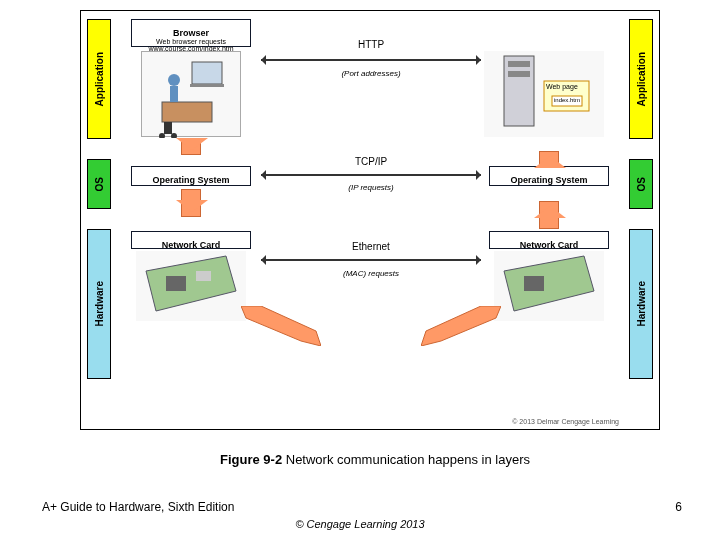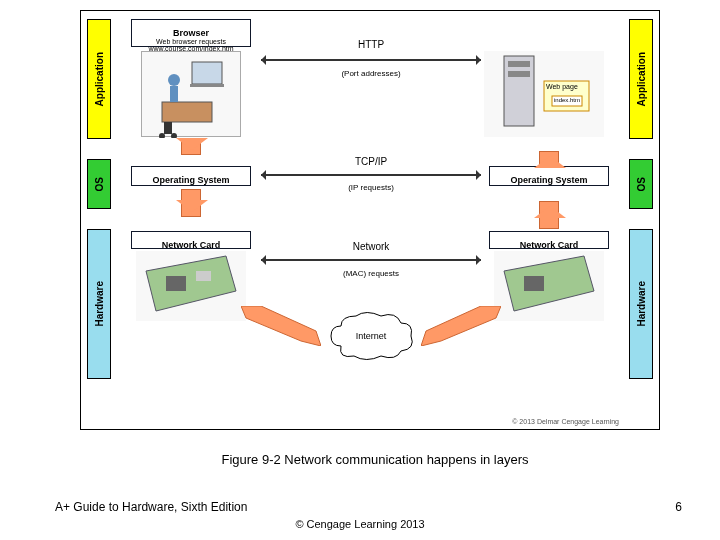--- a/index.html
+++ b/index.html
@@ -12,35 +12,35 @@
   .green { background: #33cc33; }
   .cyan { background: #99ddee; }
   
   .box { position: absolute; border: 1px solid #0f172a; background: #fff; text-align: center; font-size: 9px; padding: 8px; }
   .box .title { font-weight: bold; }
   .box .sub { font-size: 7px; }
   
   .illus { position: absolute; border: 1px solid #aaa; background: #f8f8f8; }
   
   .protolabel { position: absolute; font-size: 10px; text-align: center; font-weight: normal; }
-  .protosub { position: absolute; font-size: 8px; text-align: center; }
+  .protosub { position: absolute; font-size: 8px; text-align: center; font-style: italic; }
   
   .harrow { position: absolute; height: 2px; background: #333; }
   .harrow::before, .harrow::after { content: ''; position: absolute; top: -4px; border: 5px solid transparent; }
   .harrow::before { left: -5px; border-right-color: #333; }
   .harrow::after { right: -5px; border-left-color: #333; }
   
   .varrow { position: absolute; width: 20px; background: #ff9966; border: 1px solid #cc6633; }
   .varrow.down::after { content: ''; position: absolute; bottom: -12px; left: -6px; border: 16px solid transparent; border-top: 12px solid #ff9966; width: 0; }
   .varrow.up::after { content: ''; position: absolute; top: -12px; left: -6px; border: 16px solid transparent; border-bottom: 12px solid #ff9966; width: 0; }
   
   .caption { position: absolute; top: 452px; width: 720px; text-align: center; font-size: 13px; }
-  .caption b { font-weight: normal; padding-left: 30px; }
-  .footer-left { position: absolute; bottom: 26px; left: 42px; font-size: 12px; margin-left: 13px; }
-  .footer-center { position: absolute; bottom: 10px; width: 720px; text-align: center; font-size: 11px; }
+  .caption b { font-weight: bold; padding-left: 30px; }
+  .footer-left { position: absolute; bottom: 26px; left: 42px; font-size: 12px; }
+  .footer-center { position: absolute; bottom: 10px; width: 720px; text-align: center; font-size: 11px; font-style: italic; }
   .footer-right { position: absolute; bottom: 26px; right: 38px; font-size: 12px; }
   .copyright-diag { position: absolute; font-size: 7px; color: #555; }
 </style>
 </head>
 <body>
 
 <div class="diagram">
 
   <div class="vlabel yellow" style="top:8px;left:6px;height:120px">
       <span>Application</span>
@@ -117,36 +117,30 @@
   </div>
 
   <div class="protolabel" style="top:28px;left:240px;width:100px">HTTP</div>
   <div class="protosub" style="top:58px;left:240px;width:100px">(Port addresses)</div>
   <div class="harrow" style="top:48px;left:180px;width:220px"></div>
 
   <div class="protolabel" style="top:145px;left:240px;width:100px">TCP/IP</div>
   <div class="protosub" style="top:172px;left:240px;width:100px">(IP requests)</div>
   <div class="harrow" style="top:163px;left:180px;width:220px"></div>
 
-  <div class="protolabel" style="top:230px;left:240px;width:100px">Network</div>
+  <div class="protolabel" style="top:230px;left:240px;width:100px">Ethernet</div>
   <div class="protosub" style="top:258px;left:240px;width:100px">(MAC) requests</div>
   <div class="harrow" style="top:248px;left:180px;width:220px"></div>
 
   <div class="varrow down" style="top:128px;left:100px;height:16px"></div>
   <div class="varrow down" style="top:178px;left:100px;height:28px"></div>
 
   <div class="varrow up" style="top:140px;right:100px;height:14px"></div>
   <div class="varrow up" style="top:190px;right:100px;height:28px"></div>
 
-  <div style="position:absolute;top:300px;left:245px;width:90px;height:55px">
-    <svg width="90" height="55" viewBox="0 0 90 55">
-      <path d="M15,35 Q5,35 5,25 Q5,15 15,15 Q15,5 30,5 Q40,-2 55,5 Q70,0 75,12 Q88,12 85,25 Q90,38 75,40 Q70,50 55,45 Q40,52 28,45 Q12,48 15,35 Z" fill="#fff" stroke="#000" stroke-width="1"></path>
-    </svg>
-    <div style="position:absolute;top:20px;width:90px;text-align:center;font-size:9px">Internet</div>
-  </div>
 
   <div style="position:absolute;top:295px;left:160px;width:80px;height:40px">
     <svg width="80" height="40">
         <polygon points="0,0 20,0 75,25 80,40 60,35 5,12" fill="#ff9966" stroke="#cc6633"></polygon>
       </svg>
   </div>
   <div style="position:absolute;top:295px;left:340px;width:80px;height:40px">
     <svg width="80" height="40">
         <polygon points="80,0 60,0 5,25 0,40 20,35 75,12" fill="#ff9966" stroke="#cc6633"></polygon>
       </svg>

